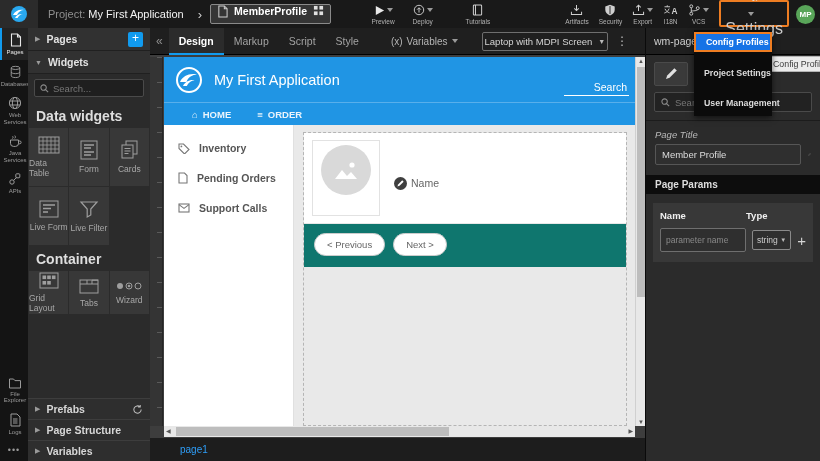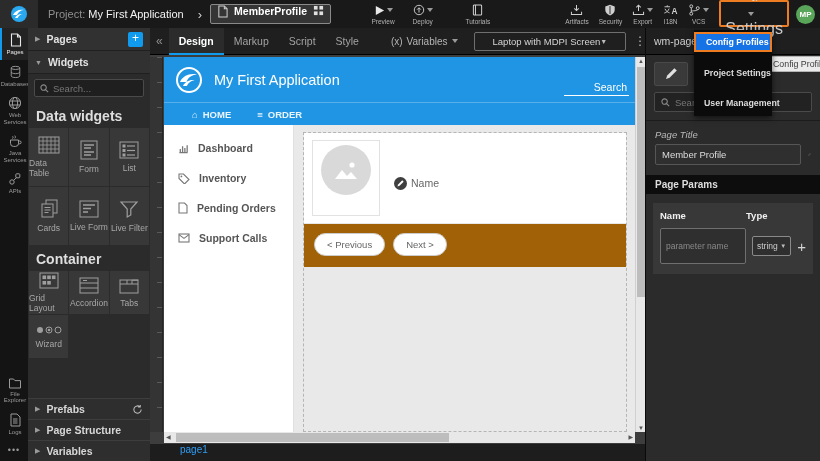--- a/index.html
+++ b/index.html
@@ -51,21 +51,21 @@
   .lp-sect .arr { color:#9a9a9a; font-size:7px; }
   .lp-sect .ttl { color:#d7d7d7; font-size:10.5px; font-weight:bold; flex:1; }
 
   
   .center { position:absolute; top:28px; left:150px; right:175px; bottom:0; display:flex; flex-direction:column; z-index:5; }
   .toolbar { height:27px; background:#1f1f1f; display:flex; align-items:center; flex:0 0 auto; border-bottom:1px solid #000; }
   .tb-collapse { color:#8f8f8f; font-size:12px; padding:0 6px; cursor:pointer; }
   .tb-tab { height:27px; display:flex; align-items:center; padding:0 10px; font-size:10.5px; color:#a3a3a3; cursor:pointer; }
   .tb-tab.active { color:#fff; font-weight:bold; background:#2b2b2b; box-shadow:inset 0 -2px 0 #119bef;text-align:right; }
   .tb-vars { display:flex; align-items:center; gap:4px; margin-left:22px; color:#b5b5b5; font-size:10px; cursor:pointer; }
-  .device-box { height:19px; border:1px solid #6f6f6f; border-radius:2px; display:flex; align-items:center; padding:0 18px; margin-left:16px; color:#d5d5d5; font-size:9.5px; cursor:pointer; white-space:nowrap; }
+  .device-box { height:19px; border:1px solid #6f6f6f; border-radius:2px; display:flex; align-items:center; gap:6px; padding:0 2px; margin-left:24px; color:#d5d5d5; font-size:9.5px; cursor:pointer; white-space:nowrap; }
   .kebab { color:#bbb; font-size:12px; margin-left:8px; cursor:pointer; }
   .tb-div { width:1px; height:16px; background:#3c3c3c; margin:0 7px; }
   .tb-ico { color:#a9a9a9; font-size:13px; margin:0 4px; cursor:pointer; line-height:1; }
   .tb-expand { margin-left:auto; color:#8f8f8f; font-size:12px; padding:0 5px; cursor:pointer; }
 
   .canvas-wrap { flex:1; position:relative; background:#3d3d3d; overflow:hidden; }
   .ruler-v { position:absolute; left:0; top:2px; bottom:12px; width:13px; background:#343434; border-right:1px solid #262626;
              background-image:repeating-linear-gradient(to bottom, #5a5a5a 0 1px, transparent 1px 25px); background-size:5px 100%; background-repeat:no-repeat; background-position:right; }
   .app { position:absolute; left:14px; top:2px; right:10px; bottom:12px; background:#fff; display:flex; flex-direction:column; overflow:hidden; }
   .app-header { height:45px; background:#2095e4; display:flex; align-items:center; padding:0 10px; gap:10px; position:relative; flex:0 0 auto; }
@@ -77,51 +77,51 @@
   .app-menu { width:130px; background:#fff; border-right:1px solid #e0e0e0; padding-top:8px; flex:0 0 auto; }
   .menu-item { display:flex; align-items:center; gap:9px; padding:9px 14px; color:#555; font-size:10.5px; font-weight:bold; cursor:pointer; }
   .app-content { flex:1; background:#e9e9e9; padding:7px 8px 0 9px; overflow:hidden; }
   .selection { border:1px dashed #b5b5b5; height:100%; display:flex; flex-direction:column; }
   .card-row { background:#fff; display:flex; padding:7px 8px; gap:14px; min-height:90px; }
   .imgbox { width:68px; height:76px; border:1px solid #e2e2e2; display:flex; align-items:flex-start; justify-content:center; padding-top:4px; }
   .imgcircle { width:50px; height:50px; border-radius:50%; background:#d9d9d9; display:flex; align-items:center; justify-content:center; }
   .name-line { display:flex; align-items:center; gap:4px; margin-top:10px; }
   .edit-badge { width:13px; height:13px; border-radius:50%; background:#3f3f3f; display:flex; align-items:center; justify-content:center; }
   .name-lbl { color:#666; font-size:10.5px; }
-  .btn-row { background:#a16207; border-top:1px solid #e8e8e8; padding:9px 10px 11px; display:flex; gap:8px; }
+  .btn-row { background:#0f766e; border-top:1px solid #e8e8e8; padding:9px 10px 11px; display:flex; gap:8px; }
   .pill { border:1px solid #ccc; border-radius:14px; background:#fff; color:#666; font-size:9.5px; padding:5px 12px; cursor:pointer; font-family:inherit; }
   .gray-fill { flex:1; }
 
   .vsb { position:absolute; right:0; top:2px; bottom:12px; width:10px; background:#e8e8e8; border-left:1px solid #d0d0d0; }
   .vsb .thumb { position:absolute; top:10px; left:1px; width:8px; height:230px; background:#bdbdbd; }
   .vsb .a { position:absolute; left:0; width:10px; font-size:6px; color:#555; text-align:center; }
   .hsb { position:absolute; left:14px; right:10px; bottom:1px; height:11px; background:#e8e8e8; }
   .hsb .thumb { position:absolute; left:12px; top:1px; height:9px; width:58%; background:#bdbdbd; }
   .hsb .a { position:absolute; top:1px; font-size:6px; color:#555; }
-  .bottombar { height:17px; background:#1d1d1d; display:flex; padding-left:30px; flex:0 0 auto; }
+  .bottombar { height:23px; background:#1d1d1d; display:flex; align-items:center; padding-left:30px; flex:0 0 auto; }
   .page-tab { color:#2e9df7; font-size:10px; cursor:pointer; }
 
   
   .rightpanel { position:absolute; top:28px; right:0; bottom:0; width:175px; background:#2b2b2b; border-left:1px solid #0a0a0a; z-index:8; display:flex; flex-direction:column; }
   .rp-toolbar { height:27px; background:#1f1f1f; display:flex; align-items:center; padding:0 8px; border-bottom:1px solid #000; flex:0 0 auto; }
   .rp-crumb { color:#cfcfcf; font-size:10.5px; }
   .rp-editbtn { width:34px; height:24px; background:#3a3a3a; border:1px solid #4a4a4a; border-radius:2px; margin:7px 8px 6px; display:flex; align-items:center; justify-content:center; cursor:pointer; flex:0 0 auto; }
   .rp-search { margin:0 8px 8px; height:20px; background:#222; border:1px solid #4a4a4a; border-radius:2px; display:flex; align-items:center; gap:5px; padding:0 6px; flex:0 0 auto; }
   .rp-search input { background:transparent; border:none; outline:none; color:#bbb; font-size:9.5px; width:120px; font-family:inherit; }
   .rp-search input::placeholder { color:#777; }
   .rp-sep { border-top:1px solid #1c1c1c; margin:0 0 8px; }
   .rp-label { color:#b9b9b9; font-size:9.5px; margin:0 9px 4px;font-style:italic; }
   .rp-title-row { display:flex; align-items:center; gap:7px; margin:0 9px 10px; }
   .rp-input { height:21px; background:#2f2f2f; border:1px solid #565656; border-radius:2px; color:#ddd; font-size:9.5px; padding:0 6px; flex:1; font-family:inherit; outline:none; }
   .rp-band { background:#0d0d0d; color:#dedede; font-size:10px; font-weight:bold; padding:4px 9px; flex:0 0 auto; }
   .params { background:#383838; margin:9px 7px; padding:7px 7px 10px; }
   .params .hdr { display:flex; color:#f0f0f0; font-size:9.5px; font-weight:bold; margin-bottom:7px; }
   .params .hdr .c1 { flex:1; } .params .hdr .c2 { width:60px; }
   .params .row { display:flex; align-items:center; gap:6px; }
-  .param-input { width:86px; height:36px; background:#2f2f2f; border:1px solid #6f6f6f; border-radius:2px; color:#bbb; font-size:8.5px; padding:0 5px; font-family:inherit; outline:none; }
+  .param-input { width:86px; height:24px; background:#2f2f2f; border:1px solid #6f6f6f; border-radius:2px; color:#bbb; font-size:8.5px; padding:0 5px; font-family:inherit; outline:none; }
   .param-input::placeholder { color:#8a8a8a; }
   .type-sel { width:48px; height:20px; border:1px solid #8a8a8a; border-radius:2px; background:#2f2f2f; color:#ccc; font-size:8.5px; display:flex; align-items:center; justify-content:space-between; padding:0 4px; cursor:pointer; }
   .add-param { color:#d5d5d5; font-size:15px; font-weight:300; cursor:pointer; line-height:1; }
 
   
   .dropdown { position:absolute; top:30px; left:694px; width:78px; background:#0b0b0b; padding:2px 0 4px; z-index:60; box-shadow:0 2px 6px rgba(0,0,0,.6); }
   .dd-item { height:18px; display:flex; align-items:center; gap:5px; padding:0 5px; color:#dcdcdc; font-size:8.8px; font-weight:bold; cursor:pointer; white-space:nowrap; }
   .dd-item.active { background:#1673e6; color:#fff; border:2px solid #ee7d22; height:20px; }
   .dd-item + .dd-item { margin-top:12px; }
   .tooltip { position:absolute; top:56px; left:767px; background:#ececec; border:1px solid #b5b5b5; color:#3c3c3c; font-size:8.8px; padding:2px 5px; z-index:55; white-space:nowrap; }
@@ -340,32 +340,20 @@
         <path d="M1 5h20M1 9h20M1 13h20M5 1v16M9 1v16M13 1v16M17 1v16" stroke="#9e9e9e" stroke-width=".8"></path>
       </svg>
       <span class="lbl">Data Table</span>
     </div>
     <div class="tile h58">
       <svg width="18" height="20" viewBox="0 0 18 20">
         <rect x="1" y="1" width="16" height="18" fill="none" stroke="#9e9e9e" stroke-width="1"></rect>
         <path d="M4 5h10M4 8h7M4 12h10M4 15h7" stroke="#9e9e9e" stroke-width="1.4"></path>
       </svg>
       <span class="lbl">Form</span>
-    </div>
-    <div class="tile h58">
-      <svg width="20" height="18" viewBox="0 0 20 18">
-        <rect x="1" y="1" width="18" height="16" fill="none" stroke="#9e9e9e" stroke-width="1"></rect>
-        <rect x="3.5" y="3.5" width="3" height="3" fill="#9e9e9e"></rect>
-          <path d="M8 5h8" stroke="#9e9e9e" stroke-width="1.2"></path>
-        <rect x="3.5" y="8" width="3" height="3" fill="#9e9e9e"></rect>
-          <path d="M8 9.5h8" stroke="#9e9e9e" stroke-width="1.2"></path>
-        <rect x="3.5" y="12.5" width="3" height="3" fill="#9e9e9e"></rect>
-          <path d="M8 14h8" stroke="#9e9e9e" stroke-width="1.2"></path>
-      </svg>
-      <span class="lbl">List</span>
     </div>
     <div class="tile h58">
       <svg width="20" height="20" viewBox="0 0 20 20">
         <rect x="7" y="1" width="11" height="13" fill="none" stroke="#9e9e9e" stroke-width="1"></rect>
         <rect x="3" y="5" width="11" height="13" fill="#383838" stroke="#9e9e9e" stroke-width="1"></rect>
         <path d="M5.5 8.5h6M5.5 11h6M5.5 13.5h4" stroke="#9e9e9e" stroke-width="1"></path>
       </svg>
       <span class="lbl">Cards</span>
     </div>
     <div class="tile h58">
@@ -387,27 +375,20 @@
     <div class="tile h44">
       <svg width="20" height="17" viewBox="0 0 20 17">
         <rect x="1" y="1" width="18" height="15" fill="none" stroke="#9e9e9e" stroke-width="1"></rect>
         <rect x="3.5" y="3.5" width="3.6" height="3.6" fill="#9e9e9e"></rect>
           <rect x="8.2" y="3.5" width="3.6" height="3.6" fill="#9e9e9e"></rect>
           <rect x="12.9" y="3.5" width="3.6" height="3.6" fill="#9e9e9e"></rect>
         <rect x="3.5" y="9" width="3.6" height="3.6" fill="#9e9e9e"></rect>
           <rect x="8.2" y="9" width="3.6" height="3.6" fill="#9e9e9e"></rect>
       </svg>
       <span class="lbl">Grid Layout</span>
-    </div>
-    <div class="tile h44">
-      <svg width="20" height="17" viewBox="0 0 20 17">
-        <rect x="1" y="1" width="18" height="15" fill="none" stroke="#9e9e9e" stroke-width="1"></rect>
-        <path d="M1 6h18M1 11h18M4 3.5h4" stroke="#9e9e9e" stroke-width="1"></path>
-      </svg>
-      <span class="lbl">Accordion</span>
     </div>
     <div class="tile h44">
       <svg width="20" height="17" viewBox="0 0 20 17">
         <rect x="1" y="3" width="18" height="13" fill="none" stroke="#9e9e9e" stroke-width="1"></rect>
         <path d="M1 7h18M8 3v4M13 3.2v3.8M13 3.2h6" stroke="#9e9e9e" stroke-width="1"></path>
       </svg>
       <span class="lbl">Tabs</span>
     </div>
     <div class="tile h44">
       <svg width="26" height="10" viewBox="0 0 26 10">
@@ -482,26 +463,20 @@
           <span>⌂</span>
           <span>HOME</span>
         </span>
         <span class="nav-item">
           <span>≡</span>
           <span>ORDER</span>
         </span>
       </div>
       <div class="app-body">
         <div class="app-menu">
-          <div class="menu-item">
-            <svg width="11" height="11" viewBox="0 0 12 12">
-              <path d="M1.5 10.5h9M2.5 10V6.5M5 10V3.5M7.5 10V5.5M10 10V2.5" stroke="#777" stroke-width="1.4"></path>
-            </svg>
-            <span>Dashboard</span>
-          </div>
           <div class="menu-item">
             <svg width="12" height="11" viewBox="0 0 12 11">
               <path d="M1 1h4.5L11 6.5 6.5 11 1 5.5z" fill="none" stroke="#777" stroke-width="1.1"></path>
               <circle cx="3.4" cy="3.4" r="0.9" fill="#777"></circle>
             </svg>
             <span>Inventory</span>
           </div>
           <div class="menu-item">
             <svg width="10" height="12" viewBox="0 0 10 12">
               <path d="M1 1h5.5L9 3.5V11H1z" fill="none" stroke="#777" stroke-width="1.1"></path>

